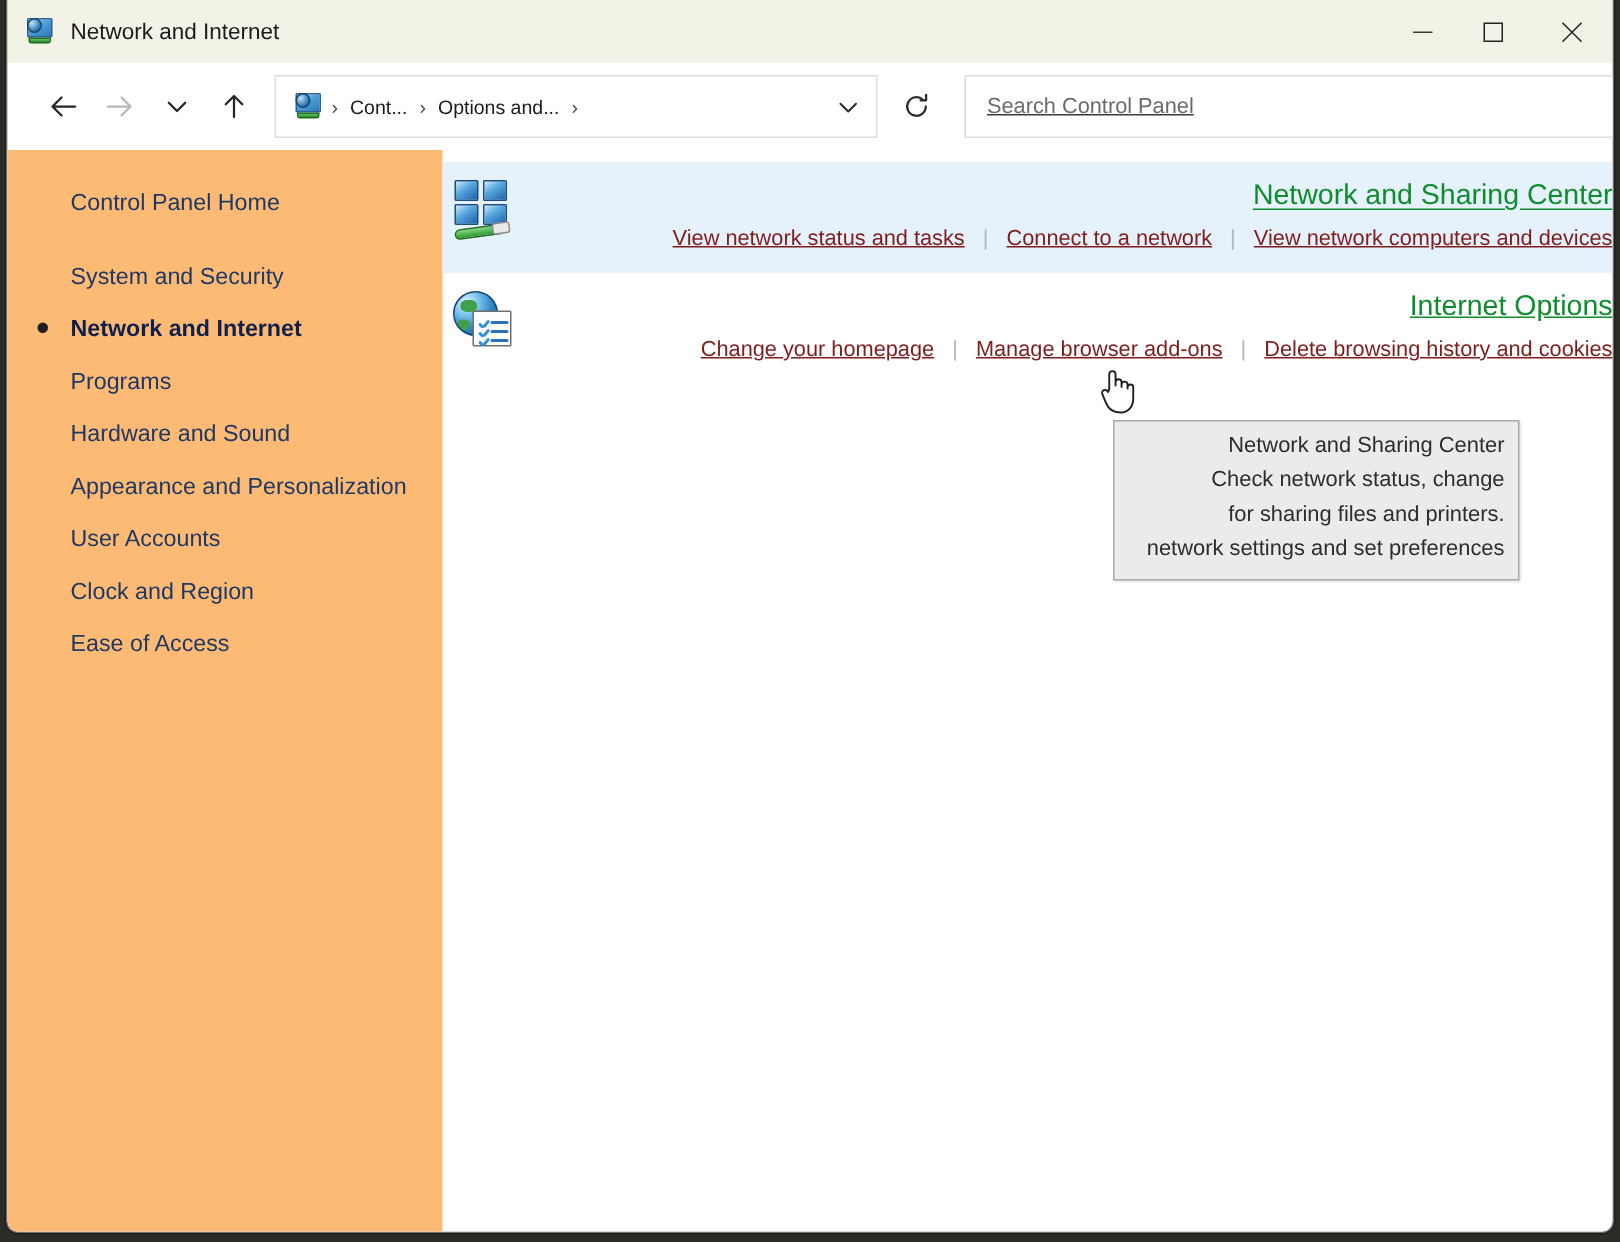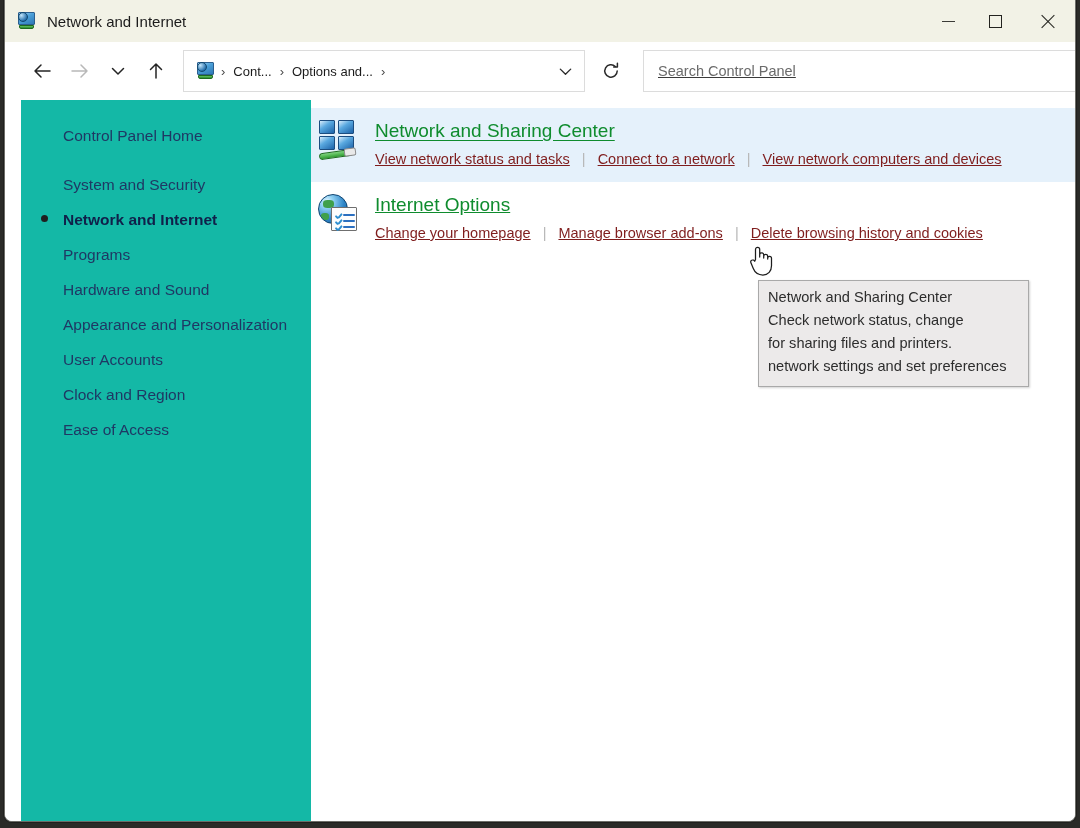--- a/index.html
+++ b/index.html
@@ -125,37 +125,37 @@
     font-size: 14.5px; color: #3a3a3a; background: transparent; text-decoration: underline;
   }
   #search-input::placeholder { color: #6b6b6b; opacity: 1; }
   .search-glyph { color:#3c3c3c; display:flex; align-items:center; }
 
   
   #content { display: flex; height: 722px; background: #fff; }
 
   
   #sidebar {
-    width: 290px; flex: none; padding: 18px 0 0 0; background: #14b8a6; margin-left: 16px;
+    width: 290px; flex: none; padding: 18px 0 0 0; background: #fdba74;
   }
   .side-item {
     position: relative;
     padding: 7px 18px 7px 42px;
     font-size: 15.5px; line-height: 21px;
     color: #1f3864; white-space: normal;
   }
   .side-item.home { margin-bottom: 14px; }
   .side-item.selected { font-weight: bold; color: #10204a; }
   .side-item.selected::before {
     content: ""; position: absolute; left: 20px; top: 13px;
     width: 7px; height: 7px; border-radius: 50%; background: #1f1f1f;
   }
 
   
-  #main { flex: 1 1 auto; position: relative; padding-top: 8px; }
+  #main { flex: 1 1 auto; position: relative; padding-top: 8px; text-align: right; }
 
   .cat-row {
     display: flex; align-items: flex-start;
     padding: 10px 0 12px 0;
     gap: 14px;
   }
   .cat-row.highlight { background: #e5f1fb; }
   .cat-icon { width: 44px; height: 44px; flex: none; position: relative; margin-left: 6px;}
   .cat-text { flex: 1 1 auto; min-width: 0; }
   .cat-title {

